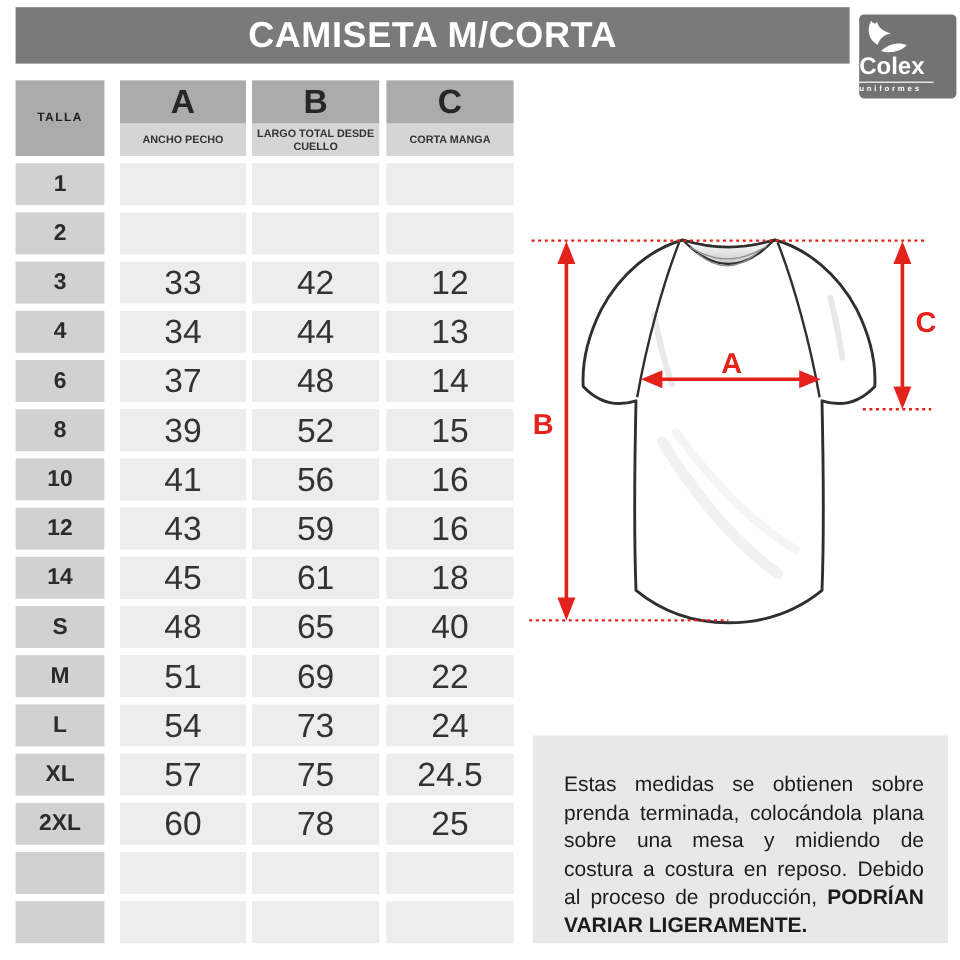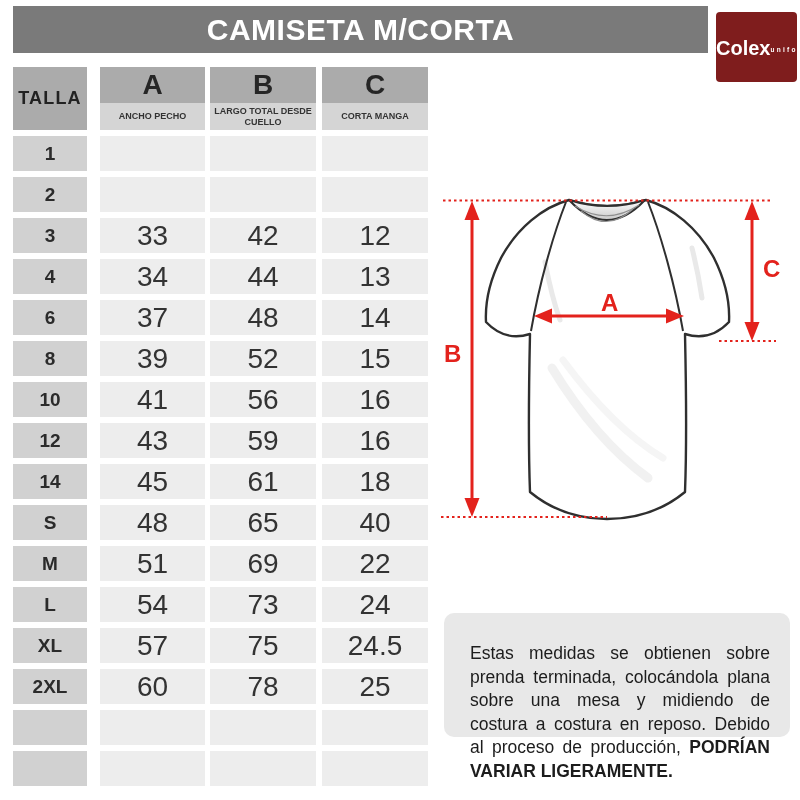--- a/index.html
+++ b/index.html
@@ -11,59 +11,59 @@
   .title-bar{
     position:absolute;left:13px;top:6px;width:695px;height:47px;
     background:#7a7a7a;display:flex;align-items:center;justify-content:center;
   }
   .title-bar span{
     color:#ffffff;font-size:30px;font-weight:bold;letter-spacing:.5px;white-space:nowrap;
   }
   
   .logo{
     position:absolute;left:716px;top:12px;width:81px;height:70px;
-    background:#7f1d1d;border-radius:4px;display:flex;flex-direction:row;
-    align-items:center;box-sizing:border-box;padding-top:4px;
+    background:#737373;border-radius:4px;display:flex;flex-direction:column;
+    align-items:flex-start;box-sizing:border-box;padding-top:4px;
   }
   .logo .bird{width:42px;height:32px;}
   .logo .brand{color:#fff;font-size:20px;font-weight:bold;line-height:20px;margin-top:-2px;}
   .logo .rule{width:62px;height:1px;background:#ffffff;margin:2px 0 2px 0;}
   .logo .tagline{color:#fff;font-size:6.5px;letter-spacing:2.3px;font-weight:bold;text-transform:lowercase;}
   
   .size-table{
     position:absolute;left:13px;top:67px;
     display:grid;
     grid-template-columns:74px 13px 105px 5px 106px 6px 106px;
     grid-template-rows:63px;
     grid-auto-rows:35px;
     row-gap:6px;
   }
   .hdr-size{
     background:#ababab;display:flex;align-items:center;justify-content:center;
-    font-weight:bold;font-size:18px;letter-spacing:1.2px;color:#222;
+    font-weight:bold;font-size:10px;letter-spacing:1.2px;color:#222;
   }
   .hdr-col{display:flex;flex-direction:column;}
   .hdr-letter{
     height:36px;background:#ababab;display:flex;align-items:center;justify-content:center;
     font-size:28px;font-weight:bold;color:#262626;
   }
   .hdr-desc{
     flex:1;background:#d5d5d5;display:flex;align-items:center;justify-content:center;
     font-size:9px;font-weight:bold;color:#333;text-align:center;line-height:1.15;padding:0 3px;box-sizing:border-box;
   }
   .cell{display:flex;align-items:center;justify-content:center;}
   .size-cell{background:#d1d1d1;font-weight:bold;font-size:19px;color:#2b2b2b;}
   .data-cell{background:#ededed;font-size:28px;color:#333;text-align:right;}
   .spacer{background:transparent;}
   
   .diagram{position:absolute;left:440px;top:180px;width:360px;height:360px;}
   
   .note-box{
-    position:absolute;left:444px;top:613px;width:346px;height:124px;
-    background:#e8e8e8;box-sizing:border-box;padding:29px 20px 12px 26px;border-radius:10px;
+    position:absolute;left:444px;top:613px;width:346px;height:173px;
+    background:#e8e8e8;box-sizing:border-box;padding:29px 20px 12px 26px;
   }
   .note-box p{
     margin:0;font-size:17.5px;line-height:23.5px;color:#1c1c1c;text-align:justify;
   }
   .note-box strong{font-weight:bold;}
 </style>
 </head>
 <body>
 
 <div class="title-bar">

